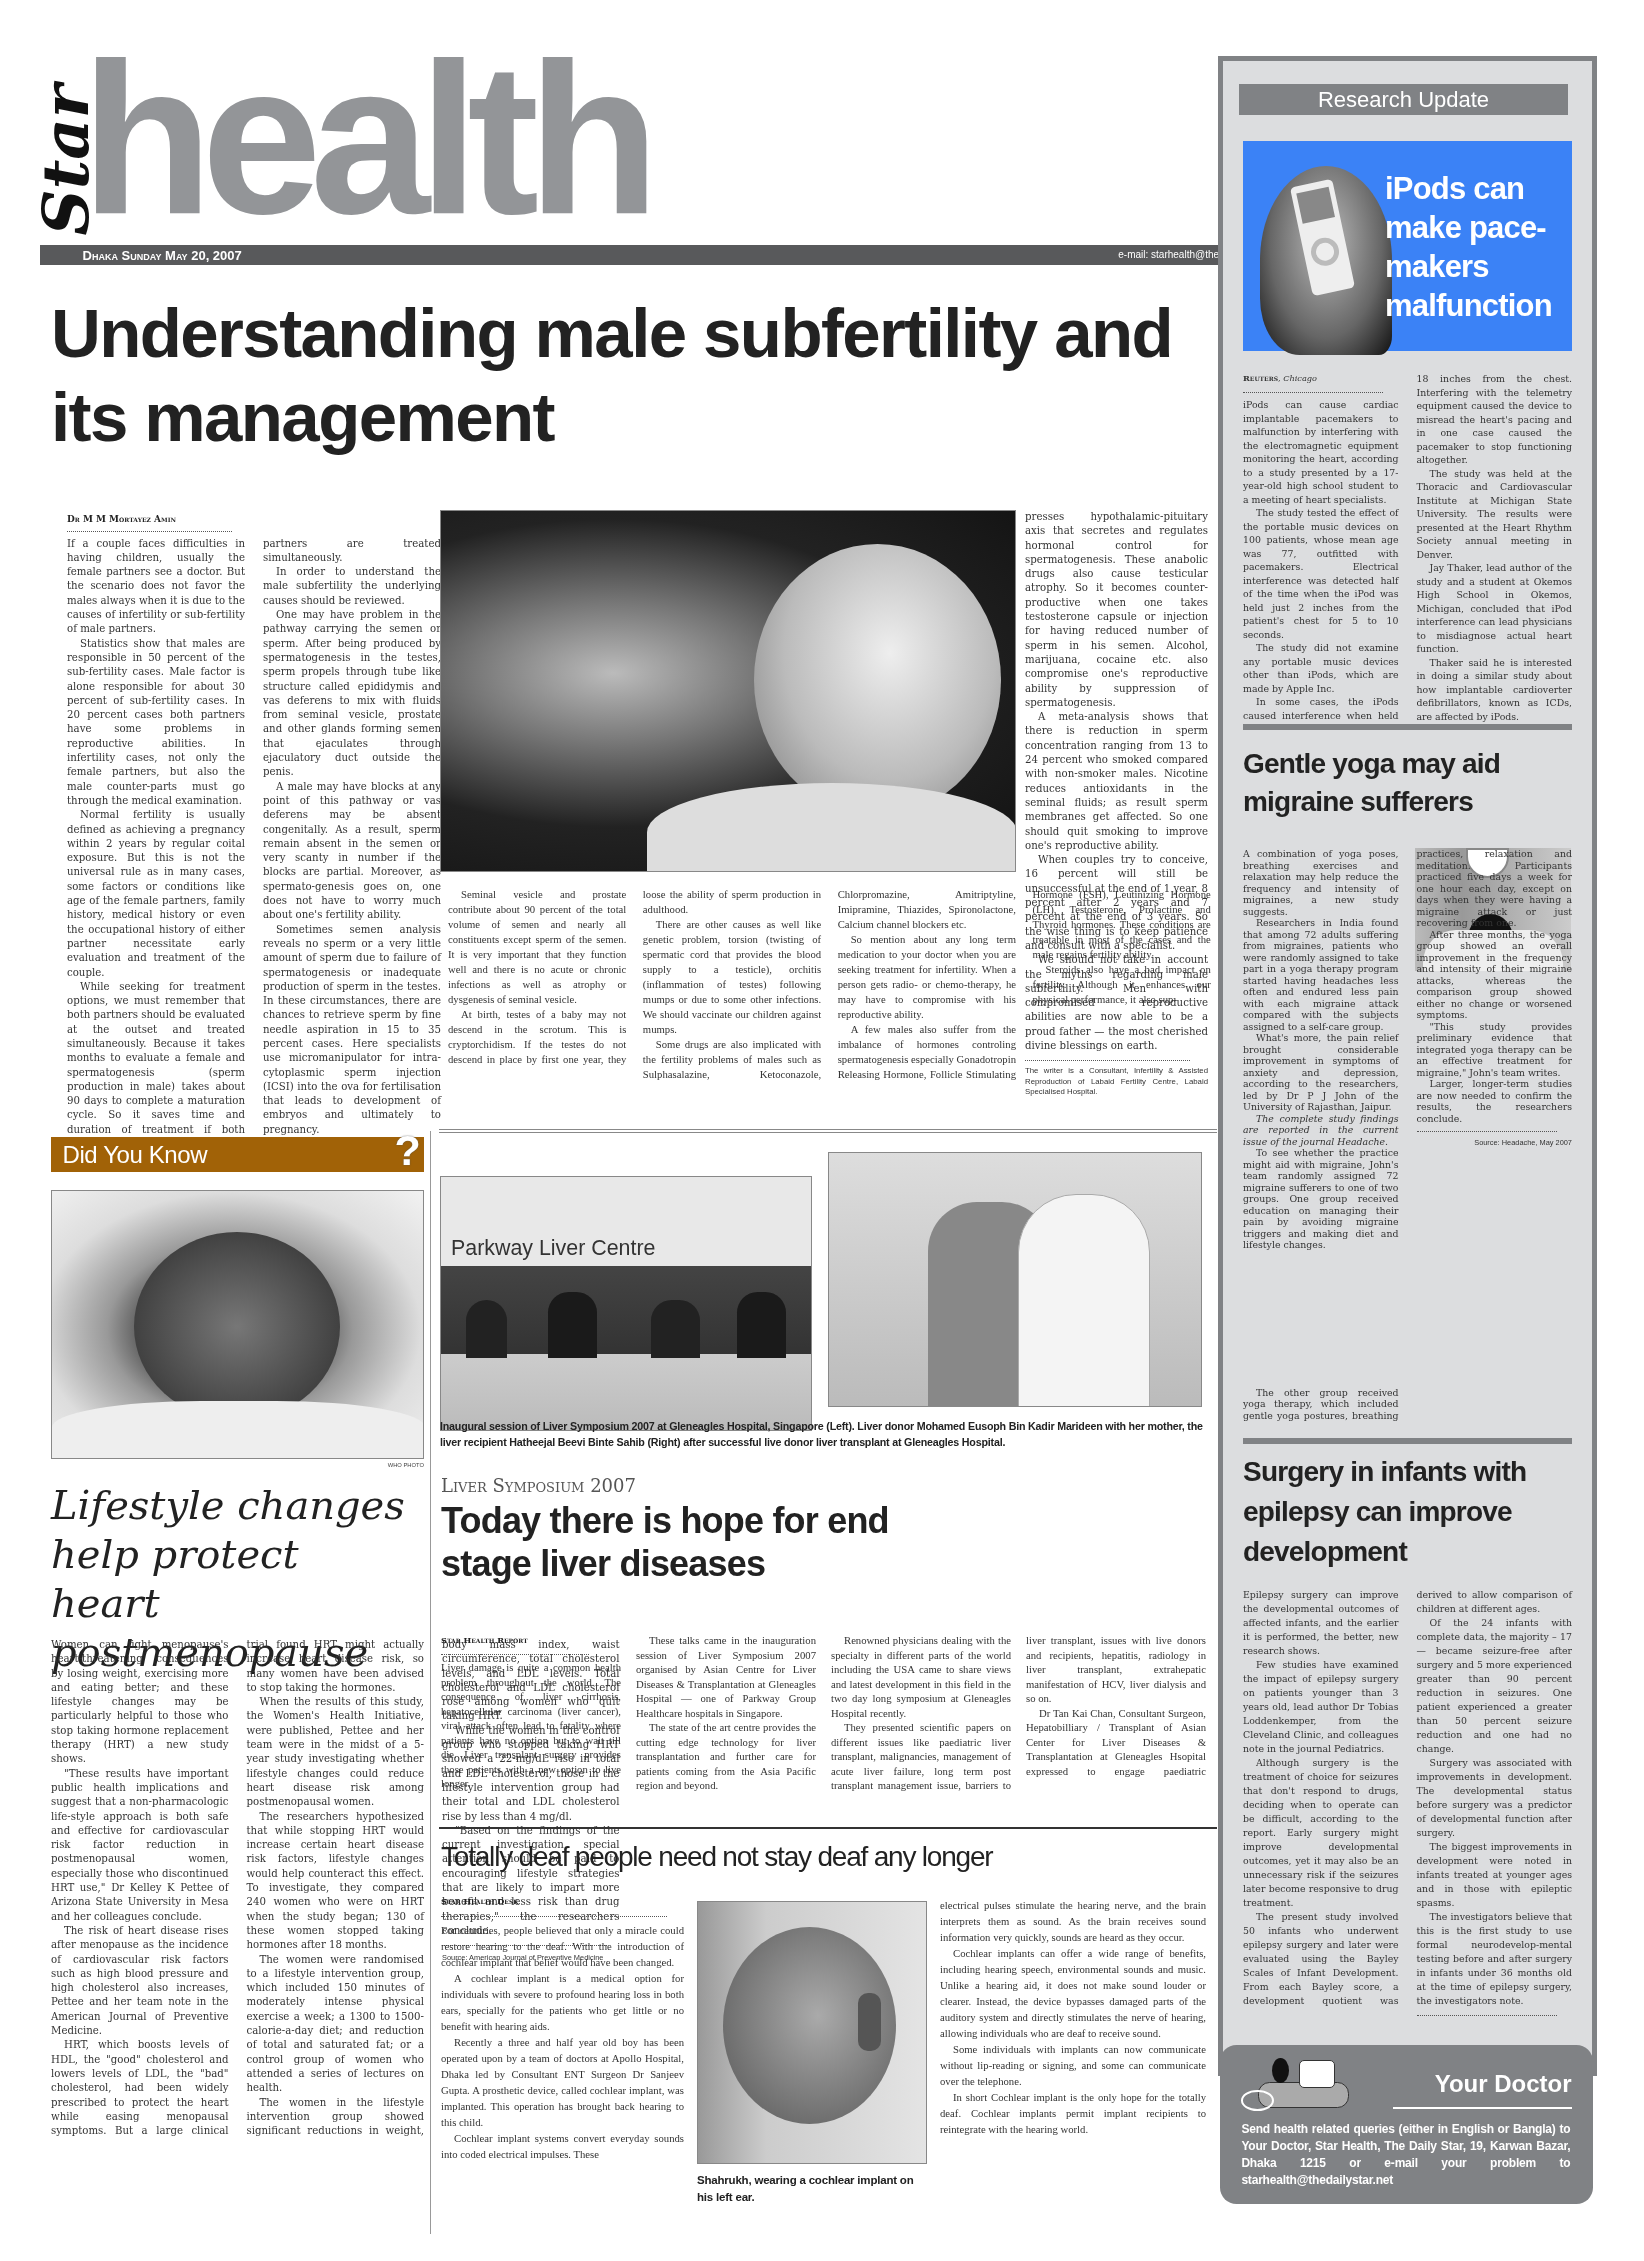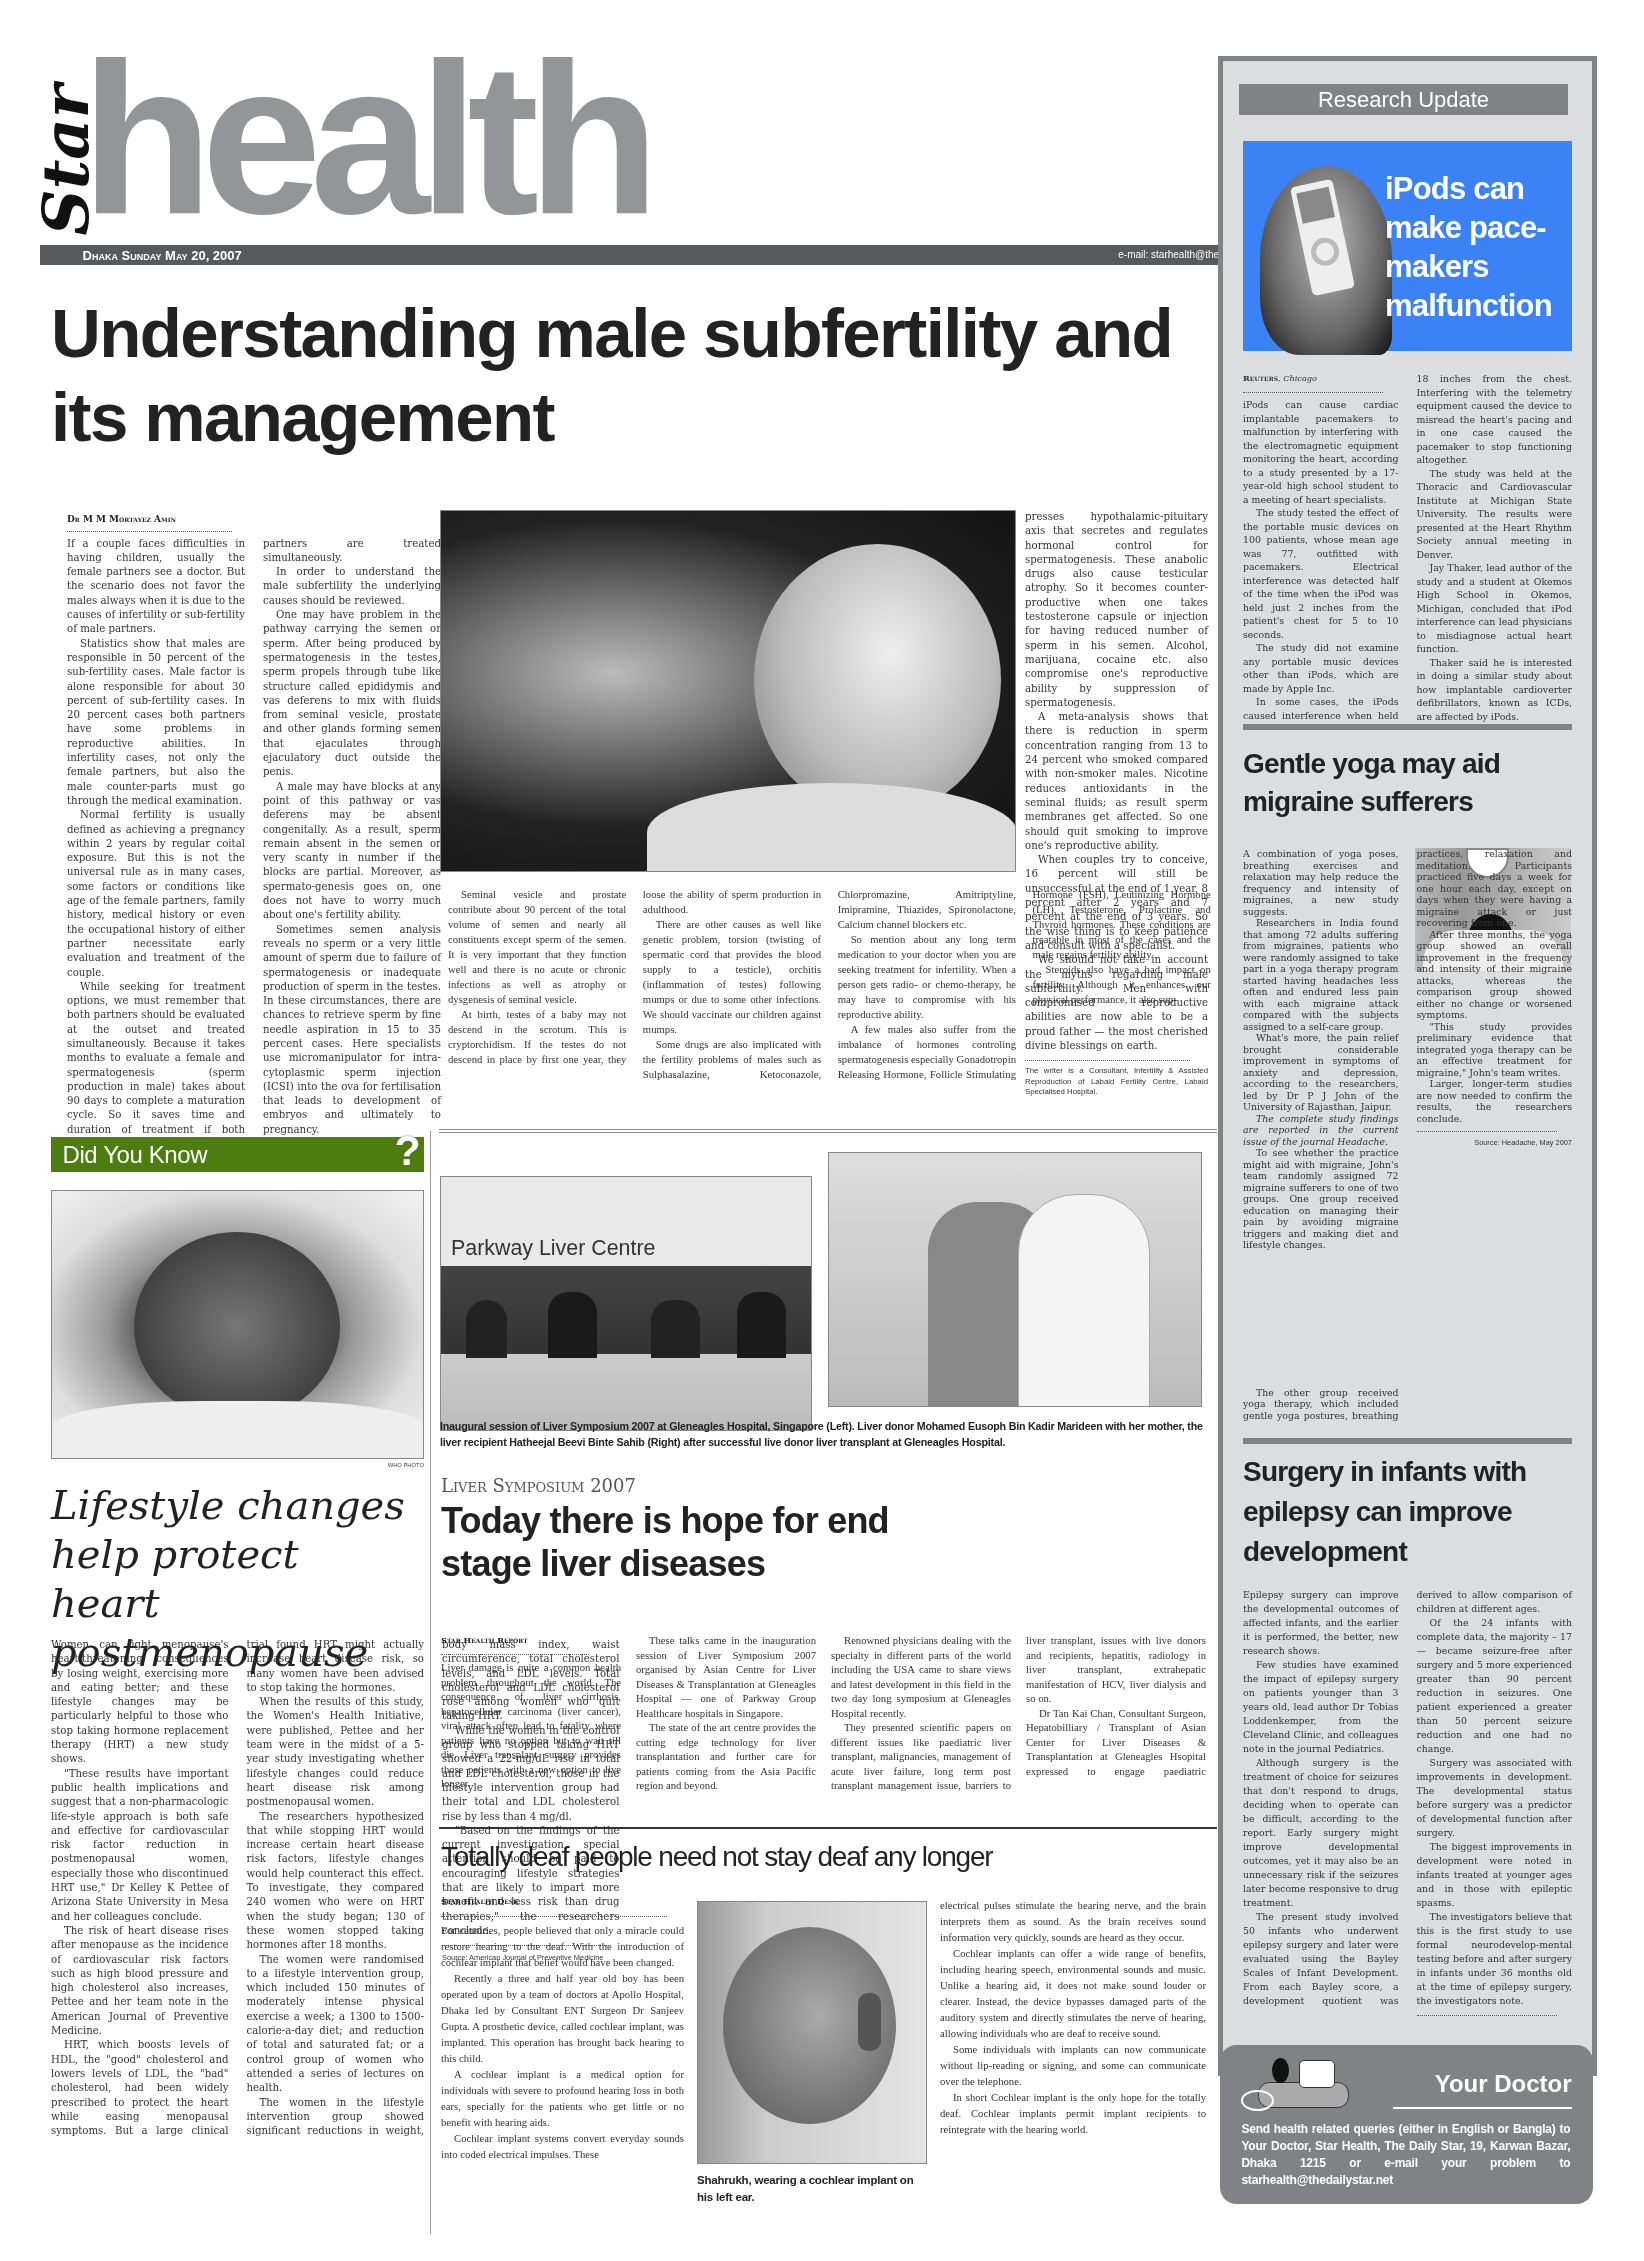--- a/index.html
+++ b/index.html
@@ -68,21 +68,21 @@
   <p>A meta-analysis shows that there is reduction in sperm concentration ranging from 13 to 24 percent who smoked compared with non-smoker males. Nicotine reduces antioxidants in the seminal fluids; as result sperm membranes get affected. So one should quit smoking to improve one's reproductive ability.</p>
   <p>When couples try to conceive, 16 percent will still be unsuccessful at the end of 1 year, 8 percent after 2 years and 7 percent at the end of 3 years. So the wise thing is to keep patience and consult with a specialist.</p>
   <p>We should not take in account the myths regarding male subfertility. Men with compromised reproductive abilities are now able to be a proud father — the most cherished divine blessings on earth.</p>
   <div class="dots" style="width:165px;"></div>
   <div style="font-family:'Liberation Sans',sans-serif;font-size:7.8px;line-height:10.7px;text-indent:0;">The writer is a Consultant, Infertility &amp; Assisted Reproduction of Labaid Fertility Centre, Labaid Specialised Hospital.</div>
 </div>
 
 <div class="abs" style="left:439px;top:1129px;width:778px;border-top:0.8px solid #888;border-bottom:0.8px solid #888;height:4.1px;"></div>
 <div class="abs" style="left:430px;top:1131px;width:0.8px;height:1103px;background:#999;"></div>
 
-<div class="abs" style="left:51px;top:1137px;width:373px;height:35px;background:#4d7c0f;">
+<div class="abs" style="left:51px;top:1137px;width:373px;height:35px;background:#a16207;">
   <span class="abs cond" style="left:11.5px;top:4.1px;font-size:24px;color:#fff;letter-spacing:-0.4px;">Did You Know</span>
   <span class="abs" style="right:3.3px;top:-8.2px;font-family:'Liberation Sans',sans-serif;font-weight:bold;font-size:43px;color:#fff;line-height:43px;text-shadow:0 0 1.6px #555;">?</span>
 </div>
 <div class="abs photo" style="left:51px;top:1190px;width:373px;height:269px;background:radial-gradient(ellipse at 48% 52%, #555 0%, #444 28%, #999 45%, #ddd 70%, #f2f2f2 100%);">
   <div class="abs" style="left:82px;top:41px;width:206px;height:189px;border-radius:50%;background:radial-gradient(ellipse at 50% 50%, #777 0%, #3a3a3a 80%);"></div>
   <div class="abs" style="left:0;top:210px;width:373px;height:66px;background:#eee;border-radius:40% 40% 0 0;"></div>
 </div>
 <div class="abs" style="left:51px;top:1462px;width:373px;text-align:right;font-family:'Liberation Sans',sans-serif;font-size:5.8px;color:#444;">WHO PHOTO</div>
 
 <h2 class="abs" style="left:51px;top:1481px;width:362px;font-family:'DejaVu Serif',serif;font-style:italic;font-weight:normal;font-size:40px;line-height:49px;color:#222;">Lifestyle changes help protect heart postmenopause</h2>
@@ -130,22 +130,22 @@
 </div>
 
 <div class="abs" style="left:439px;top:1827px;width:778px;height:1.6px;background:#333;"></div>
 
 <h2 class="abs" style="left:441px;top:1837px;width:773px;font-family:'Liberation Sans',sans-serif;font-weight:normal;font-stretch:condensed;font-size:28px;line-height:39px;color:#222;letter-spacing:-1.2px;">Totally deaf people need not stay deaf any longer</h2>
 
 <div class="abs" style="left:441px;top:1893px;width:243px;font-family:'Liberation Serif',serif;font-size:10.7px;line-height:16px;text-align:justify;color:#333;">
   <div class="byline" style="font-size:8.2px;">Star Health Desk</div>
   <div class="dots" style="width:226px;"></div>
   <p>For centuries, people believed that only a miracle could restore hearing to the deaf. With the introduction of cochlear implant that belief would have been changed.</p>
+  <p style="text-indent:13px;">A cochlear implant is a medical option for individuals with severe to profound hearing loss in both ears, specially for the patients who get little or no benefit with hearing aids.</p>
   <p style="text-indent:13px;">Recently a three and half year old boy has been operated upon by a team of doctors at Apollo Hospital, Dhaka led by Consultant ENT Surgeon Dr Sanjeev Gupta. A prosthetic device, called cochlear implant, was implanted. This operation has brought back hearing to this child.</p>
-  <p style="text-indent:13px;">A cochlear implant is a medical option for individuals with severe to profound hearing loss in both ears, specially for the patients who get little or no benefit with hearing aids.</p>
   <p style="text-indent:13px;">Cochlear implant systems convert everyday sounds into coded electrical impulses. These</p>
 </div>
 
 <div class="abs photo" style="left:697px;top:1901px;width:230px;height:263px;background:linear-gradient(90deg,#999 0%,#ccc 30%,#e4e4e4 100%);">
   <div class="abs" style="left:25px;top:25px;width:173px;height:197px;border-radius:50%;background:radial-gradient(ellipse at 55% 45%, #aaa 0%, #777 60%, #555 100%);"></div>
   <div class="abs" style="left:160px;top:91px;width:23px;height:58px;border-radius:10px;background:#555;"></div>
 </div>
 <div class="abs caption" style="left:697px;top:2172px;width:235px;font-size:11.5px;line-height:16.5px;">Shahrukh, wearing a cochlear implant on his left ear.</div>
 
 <div class="abs" style="left:940px;top:1897px;width:266px;font-family:'Liberation Serif',serif;font-size:10.7px;line-height:16px;text-align:justify;color:#333;">

